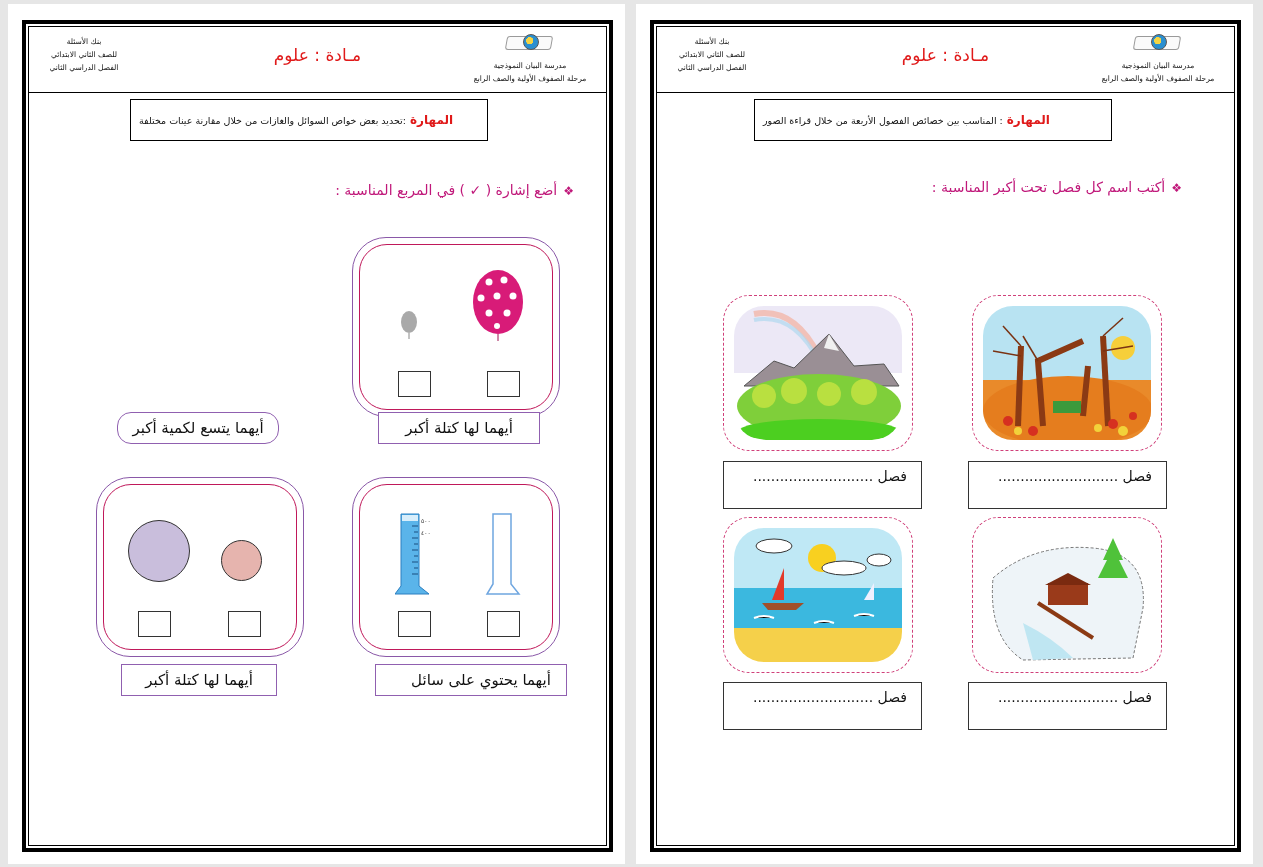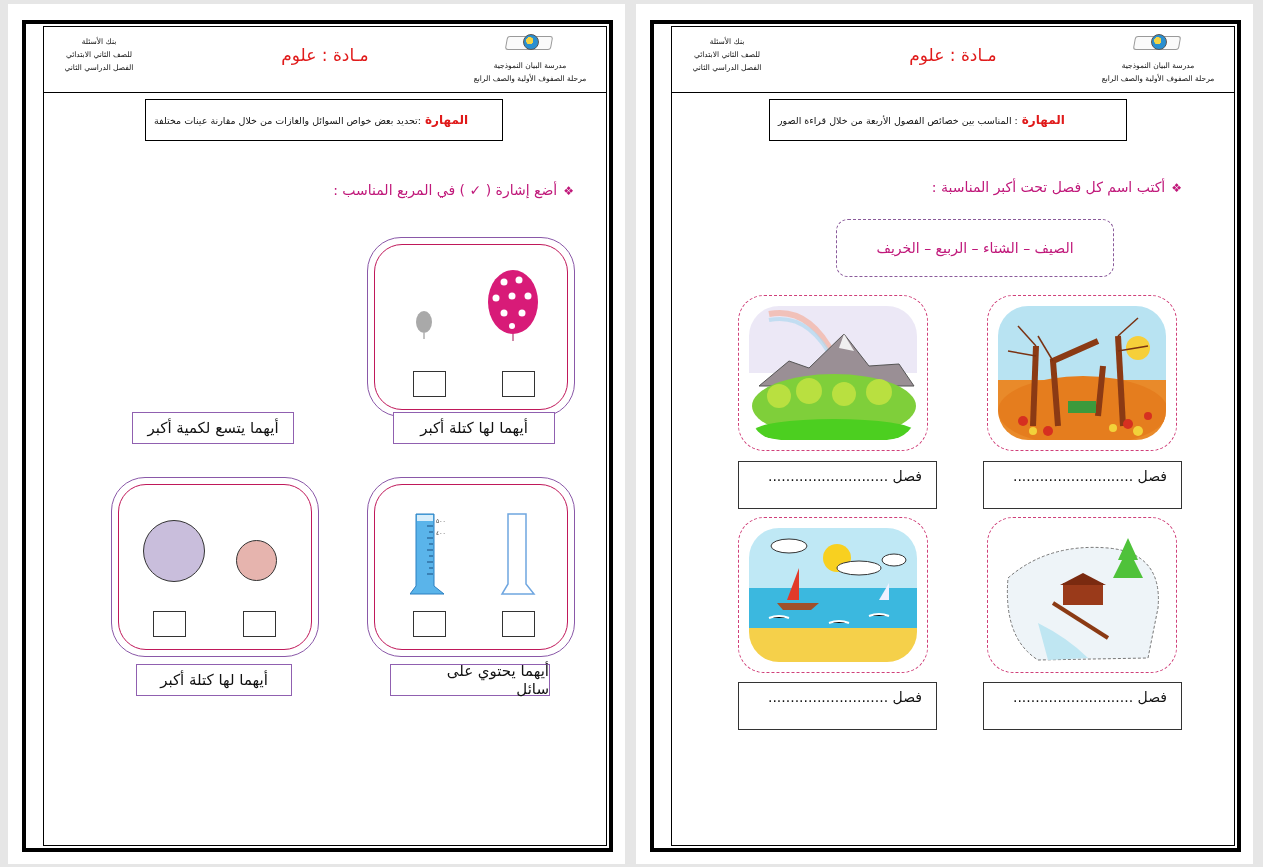--- a/index.html
+++ b/index.html
@@ -1,21 +1,21 @@
 <!DOCTYPE html>
 <html><head>
 <meta charset="utf-8">
 <style>
   * { box-sizing: border-box; margin: 0; padding: 0; }
   html, body { width: 1263px; height: 867px; overflow: hidden; background: #e6e6e6; font-family: "DejaVu Sans", sans-serif; }
   .page { position: absolute; top: 4px; width: 617px; height: 860px; background: #fff; }
   .page.left { left: 8px; }
   .page.right { left: 636px; }
   .frame { position: absolute; left: 14px; top: 16px; right: 12px; bottom: 12px; border: 4px solid #000; }
-  .frame-inner { position: absolute; left: 2px; top: 2px; right: 2px; bottom: 2px; border: 1px solid #000; margin-left: 15px; }
+  .frame-inner { position: absolute; left: 2px; top: 2px; right: 2px; bottom: 2px; border: 1px solid #000; }
   .header { position: absolute; left: 0; right: 0; top: 0; height: 66px; border-bottom: 1px solid #000; direction: ltr; }
   .h-left { position: absolute; left: 10px; top: 8px; width: 90px; text-align: center; font-size: 7.5px; line-height: 13px; color: #111; direction: rtl; }
   .h-title { position: absolute; left: 0; right: 0; top: 18px; text-align: center; font-size: 17px; color: #e01a1a; direction: rtl; }
   .h-right { position: absolute; right: 6px; top: 4px; width: 140px; text-align: center; font-size: 7.5px; line-height: 13px; color: #111; direction: rtl; }
   .logo { margin: 0 auto 2px; width: 52px; height: 26px; position: relative; }
   .logo .scroll { position: absolute; left: 2px; top: 5px; width: 46px; height: 14px; border: 1px solid #9a9a9a; border-radius: 3px; transform: skewX(-10deg); background: #fafafa; }
   .logo .globe { position: absolute; left: 19px; top: 3px; width: 16px; height: 16px; border-radius: 50%; background: radial-gradient(circle at 40% 40%, #f5d442 0 30%, #2a8fd0 31%); border: 1px solid #555; }
   .skill { position: absolute; border: 1px solid #000; background: #fff; display: flex; align-items: center; justify-content: flex-end; padding: 0 8px; direction: rtl; font-size: 9.5px; color: #111; }
   .skill .lbl { color: #e01a1a; font-weight: bold; font-size: 12px; margin-left: 4px; }
   .instr { position: absolute; direction: rtl; color: #c0187a; font-size: 14px; }
@@ -51,21 +51,21 @@
           <div>مرحلة الصفوف الأولية والصف الرابع</div>
         </div>
       </div>
 
       <div class="skill" style="left:101px; top:72px; width:358px; height:42px;">
         <span class="lbl">المهارة</span>
         <span>:تحديد بعض خواص السوائل والغازات من خلال مقارنة عينات مختلفة</span>
       </div>
 
       <div class="instr" style="right:32px; top:155px;">
-        <span class="bullet">❖</span><span>أضع إشارة (  ✓  ) في المربع المناسب :</span>
+        <span class="bullet">❖</span><span>أضع إشارة (  ✓  ) في المربع المناسبة :</span>
       </div>
 
       <div class="card" style="left:323px; top:210px;">
         <div class="inner"></div>
         <svg style="position:absolute; left:118px; top:30px;" width="56" height="80">
           <ellipse cx="27" cy="34" rx="25" ry="32" fill="#d81b78"></ellipse>
           <g fill="#fff">
               <circle cx="18" cy="14" r="3.5"></circle>
               <circle cx="33" cy="12" r="3.5"></circle>
               <circle cx="10" cy="30" r="3.5"></circle>
@@ -79,21 +79,21 @@
         </svg>
         <svg style="position:absolute; left:46px; top:72px;" width="22" height="34">
           <ellipse cx="10" cy="12" rx="8" ry="11" fill="#a9a9a9"></ellipse>
           <line x1="10" y1="23" x2="10" y2="29" stroke="#888"></line>
         </svg>
         <div class="chk" style="left:134px; top:133px;"></div>
         <div class="chk" style="left:45px; top:133px;"></div>
       </div>
       <div class="q" style="left:349px; top:385px; width:162px;">أيهما لها كتلة أكبر</div>
 
-      <div class="q" style="left:88px; top:385px; width:162px;">أيهما يتسع لكمية أكبر</div>
+      <div class="q" style="left:88px; top:385px; width:162px;border-radius:14px;">أيهما يتسع لكمية أكبر</div>
 
       <div class="card" style="left:323px; top:450px;">
         <div class="inner"></div>
         <svg style="position:absolute; left:132px; top:34px;" width="36" height="86">
           <path d="M8 2 L26 2 L26 72 L34 82 L2 82 L8 72 Z" fill="#fff" stroke="#6fa6e0" stroke-width="1.5"></path>
         </svg>
         <svg style="position:absolute; left:42px; top:34px;" width="44" height="86">
           <path d="M6 2 L24 2 L24 74 L34 82 L0 82 L6 74 Z" fill="#5ab4ea" stroke="#2a7ec0" stroke-width="1"></path>
           <rect x="7" y="3" width="16" height="6" fill="#d8eefb"></rect>
           <g stroke="#1a4f80" stroke-width="1">
@@ -106,21 +106,21 @@
               <line x1="19" y1="44" x2="23" y2="44"></line>
               <line x1="17" y1="62" x2="23" y2="62"></line>
               <line x1="19" y1="56" x2="23" y2="56"></line>
             </g>
           <text x="26" y="11" font-size="6" fill="#333" font-family="DejaVu Sans, sans-serif">٥٠٠</text>
           <text x="26" y="23" font-size="6" fill="#333" font-family="DejaVu Sans, sans-serif">٤٠٠</text>
         </svg>
         <div class="chk" style="left:134px; top:133px;"></div>
         <div class="chk" style="left:45px; top:133px;"></div>
       </div>
-      <div class="q" style="left:346px; top:637px; width:160px;padding-left:20px;">أيهما يحتوي على سائل</div>
+      <div class="q" style="left:346px; top:637px; width:192px;padding-left:20px;">أيهما يحتوي على سائل</div>
 
       <div class="card" style="left:67px; top:450px;">
         <div class="inner"></div>
         <div style="position:absolute; left:31px; top:42px; width:62px; height:62px; border-radius:50%; background:#c9bedc; border:1px solid #333;"></div>
         <div style="position:absolute; left:124px; top:62px; width:41px; height:41px; border-radius:50%; background:#e6b4ae; border:1px solid #333;"></div>
         <div class="chk" style="left:131px; top:133px;"></div>
         <div class="chk" style="left:41px; top:133px;"></div>
       </div>
       <div class="q" style="left:92px; top:637px; width:156px;">أيهما لها كتلة أكبر</div>
     </div>
@@ -149,21 +149,20 @@
 
       <div class="skill" style="left:97px; top:72px; width:358px; height:42px;">
         <span class="lbl">المهارة</span>
         <span>: المناسب بين خصائص الفصول الأربعة من خلال قراءة الصور</span>
       </div>
 
       <div class="instr" style="right:52px; top:152px;">
         <span class="bullet">❖</span><span>أكتب اسم كل فصل تحت أكبر المناسبة  :</span>
       </div>
 
-      <div class="words" style="left:164px; top:192px; width:278px; height:58px;">الصيف – الشتاء – الربيع – الخريف</div>
 
       <div class="pic" style="left:315px; top:268px;">
         <div class="scene" style="background:linear-gradient(#b8e3f2 0 55%, #e98a2a 55%);">
           <svg width="170" height="136">
             <circle cx="140" cy="42" r="12" fill="#f6cf3a"></circle>
             <ellipse cx="85" cy="105" rx="85" ry="35" fill="#e57d1e"></ellipse>
             <g stroke="#8b3a14" stroke-width="6" fill="none">
                 <path d="M35 120 L38 40"></path>
                 <path d="M60 120 L55 55 L100 35"></path>
                 <path d="M125 120 L120 30"></path>

